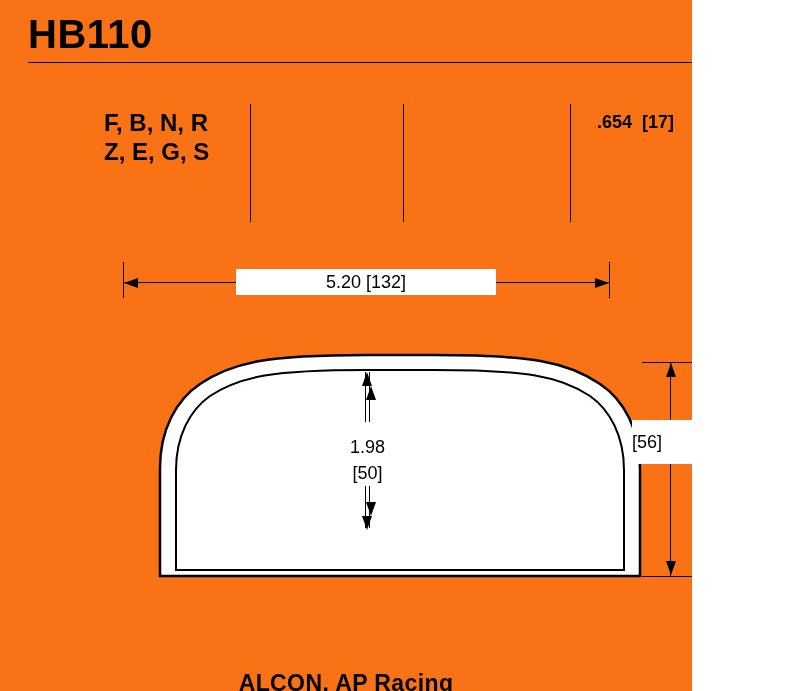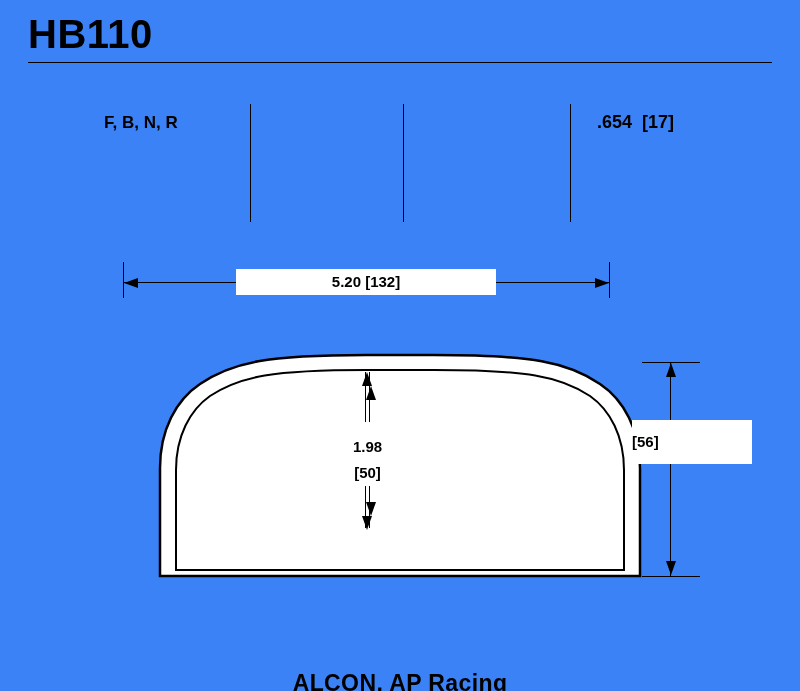--- a/index.html
+++ b/index.html
@@ -6,23 +6,23 @@
     margin: 0;
     padding: 0;
     background: #ffffff;
   }
   body {
     font-family: "Liberation Sans", sans-serif;
     color: #000000;
   }
   #page {
     position: relative;
-    width: 800px;
+    width: 692px;
     height: 691px;
-    background: #3b82f6;
+    background: #f97316;
     overflow: hidden;
   }
   .part-number {
     position: absolute;
     left: 28px;
     top: 14px;
     font-size: 40px;
     font-weight: bold;
     letter-spacing: 0.5px;
     line-height: 1;
@@ -35,21 +35,21 @@
   .vline {
     position: absolute;
     background: #000000;
     width: 1px;
   }
   
   .code-col {
     position: absolute;
     left: 104px;
     top: 108px;
-    font-size: 17px;
+    font-size: 24px;
     font-weight: bold;
     line-height: 29px;
   }
   .thick-col {
     position: absolute;
     left: 576px;
     top: 108px;
     width: 130px;
     font-size: 18px;
     font-weight: bold;
@@ -61,22 +61,22 @@
     width: 56px;
     text-align: right;
   }
   .thick-col div span.mm {
     display: inline-block;
     margin-left: 10px;
   }
   
   .dim-label {
     position: absolute;
-    font-size: 15px;
-    font-weight: bold;
+    font-size: 18px;
+    font-weight: normal;
     text-align: center;
     line-height: 26px;
   }
   .arrow-h {
     position: absolute;
     height: 1px;
     background: #000;
   }
   .arrowhead {
     position: absolute;
@@ -134,20 +134,21 @@
 <body>
 
 <div id="page">
 
   <div class="part-number">HB110</div>
 
   <div class="hline" style="left:28px; top:62px; width:744px;"></div>
 
   <div class="code-col">
     <div>F, B, N, R</div>
+    <div>Z, E, G, S</div>
   </div>
 
   <div class="thick-col">
     <div>
       <span class="val">.654</span><span class="mm">[17]</span>
     </div>
   </div>
 
   <div class="vline" style="left:250px; top:104px; height:118px;"></div>
   <div class="vline" style="left:403px; top:104px; height:118px;"></div>

